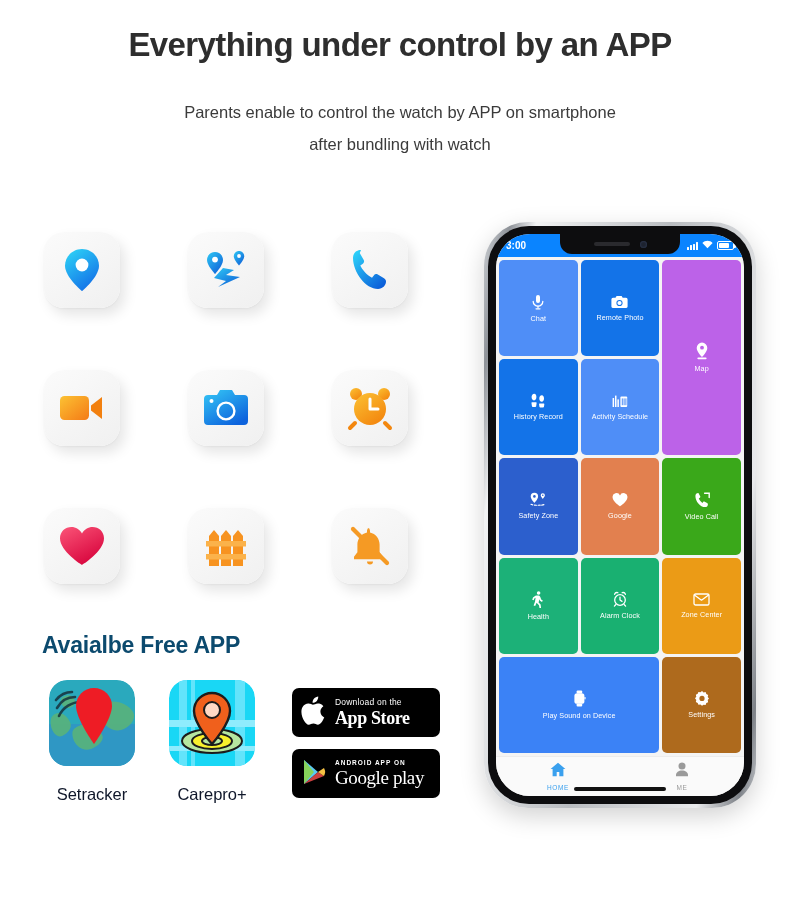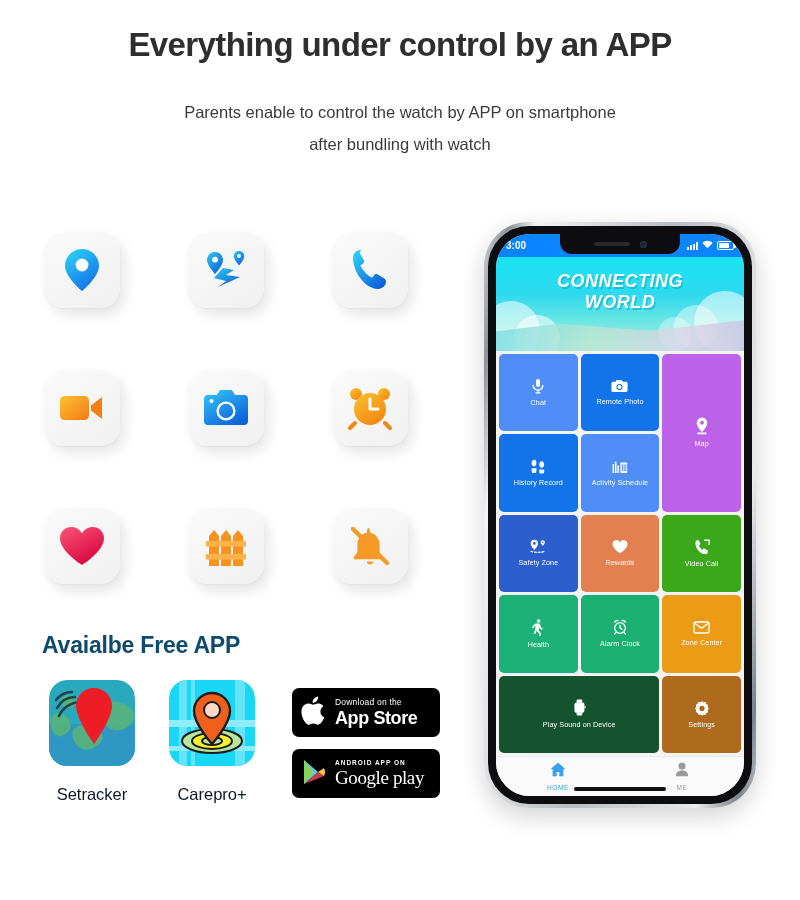--- a/index.html
+++ b/index.html
@@ -51,21 +51,21 @@
   .app-ico { width: 86px; height: 86px; border-radius: 18px; overflow: hidden; margin: 0 auto; display:block; }
   .app-label { margin-top: 19px; font-size: 16.5px; color: #0f172a; }
 
   .badges { position: absolute; left: 292px; top: 688px; display: flex; flex-direction: column; gap: 12px; }
   .badge {
     width: 148px; height: 49px; border-radius: 7px; background: #000;
     display: flex; align-items: center; padding: 0 9px; gap: 8px;
   }
   .badge .b-txt { display: flex; flex-direction: column; line-height: 1; }
   .badge .b-small { color: #fff; font-size: 8.5px; letter-spacing: .2px; }
-  .badge .b-big { color: #fff; font-size: 18px; font-weight: bold; letter-spacing: -.4px; margin-top: 2px; }
+  .badge .b-big { color: #fff; font-size: 18px; font-weight: bold; letter-spacing: -.4px; margin-top: 2px; font-family: Liberation Serif, serif; }
   .badge .b-big.gp { font-family: "Liberation Serif", serif; font-weight: normal; font-size: 19px; }
   .badge .b-small.gp { font-size: 6.5px; letter-spacing: 1px; font-weight: bold; }
 
   
   .phone {
     position: absolute; left: 484px; top: 222px;
     width: 272px; height: 586px;
     border-radius: 44px;
     background: linear-gradient(100deg,#cfd2d6 0%,#8e9298 7%,#f2f3f4 14%,#b9bcc0 50%,#e9eaec 84%,#7e8288 95%,#c6c9cd 100%);
     padding: 4px;
@@ -379,32 +379,20 @@
               <svg width="11" height="9" viewBox="0 0 11 9">
                   <path d="M5.5 8.2L.4 3C1.8 1.6 3.6.8 5.5.8S9.2 1.6 10.6 3z" fill="#fff"></path>
                 </svg>
             </span>
             <span class="batt">
                 <i></i>
               </span>
           </span>
         </div>
 
-        <div class="banner">
-          <span class="cloud" style="width:58px;height:58px;left:-14px;top:44px;"></span>
-          <span class="cloud" style="width:46px;height:46px;left:18px;top:58px;"></span>
-          <span class="cloud" style="width:62px;height:62px;right:-12px;top:34px;"></span>
-          <span class="cloud" style="width:44px;height:44px;right:26px;top:48px;background:rgba(255,255,255,.42);"></span>
-          <span class="cloud" style="width:34px;height:34px;right:52px;top:60px;background:rgba(255,255,255,.35);"></span>
-          <span class="hill"></span>
-          <div class="banner-title">
-            <span>CONNECTING</span><br>
-            <span>WORLD</span>
-          </div>
-        </div>
 
         <div class="tiles">
 
           <div class="tile" style="background:#4f8ef7">
             <span>
               <svg width="14" height="16" viewBox="0 0 14 16" fill="#fff">
                   <rect x="5" y="1" width="4" height="8" rx="2"></rect>
                   <path d="M2.2 7.4a4.8 4.8 0 009.6 0" stroke="#fff" stroke-width="1.3" fill="none" stroke-linecap="round"></path>
                   <rect x="6.4" y="11.8" width="1.2" height="2.6"></rect>
                   <rect x="4.4" y="14.2" width="5.2" height="1.2" rx=".6"></rect>
@@ -474,21 +462,21 @@
             </span>
             <span class="t-label">Safety Zone</span>
           </div>
 
           <div class="tile" style="background:#e2804f">
             <span>
               <svg width="16" height="14" viewBox="0 0 16 14" fill="#fff">
                   <path d="M8 13.4S.6 8.6.6 4.6A3.9 3.9 0 018 2.4 3.9 3.9 0 0115.4 4.6c0 4-7.4 8.8-7.4 8.8z"></path>
                 </svg>
             </span>
-            <span class="t-label">Rewards</span>
+            <span class="t-label">Google</span>
           </div>
 
           <div class="tile" style="background:#3aa81a">
             <span>
               <svg width="16" height="16" viewBox="0 0 16 16" fill="#fff">
                   <path d="M4.2.9C2.6.9 1.4 2 1.4 3.9c0 5.4 4.8 11.2 9.6 11.2 1.7 0 2.9-1.2 2.9-2.7 0-.6-.3-1-.8-1.3l-2.4-1.4c-.6-.3-1.2-.2-1.6.3l-.7.9c-1.2-.8-3-2.9-3.6-4.4l1-.7c.5-.4.7-1 .4-1.6L4.8 1.8C4.5 1.2 4.8.9 4.2.9z"></path>
                   <path d="M10.6 1.2h4.6v4.4" stroke="#fff" stroke-width="1.4" fill="none" stroke-linecap="round"></path>
                 </svg>
             </span>
             <span class="t-label">Video Call</span>
@@ -519,21 +507,21 @@
           <div class="tile" style="background:#eb9b16">
             <span>
               <svg width="17" height="13" viewBox="0 0 17 13" fill="none" stroke="#fff" stroke-width="1.3">
                   <rect x="1" y="1" width="15" height="11" rx="1.6"></rect>
                   <path d="M1.4 2l7.1 5.2L15.6 2" stroke-linecap="round" stroke-linejoin="round"></path>
                 </svg>
             </span>
             <span class="t-label">Zone Center</span>
           </div>
 
-          <div class="tile t-sound" style="background:#14532d">
+          <div class="tile t-sound" style="background:#3b82f6">
             <span>
               <svg width="13" height="17" viewBox="0 0 13 17" fill="#fff">
                   <rect x="3.6" y="0.4" width="5.6" height="3" rx="1"></rect>
                   <rect x="3.6" y="13.6" width="5.6" height="3" rx="1"></rect>
                   <rect x="1.4" y="3.2" width="10" height="10.6" rx="2.6"></rect>
                   <rect x="11.4" y="7" width="1.2" height="2.4" rx=".6"></rect>
                 </svg>
             </span>
             <span class="t-label">Play Sound on Device</span>
           </div>

